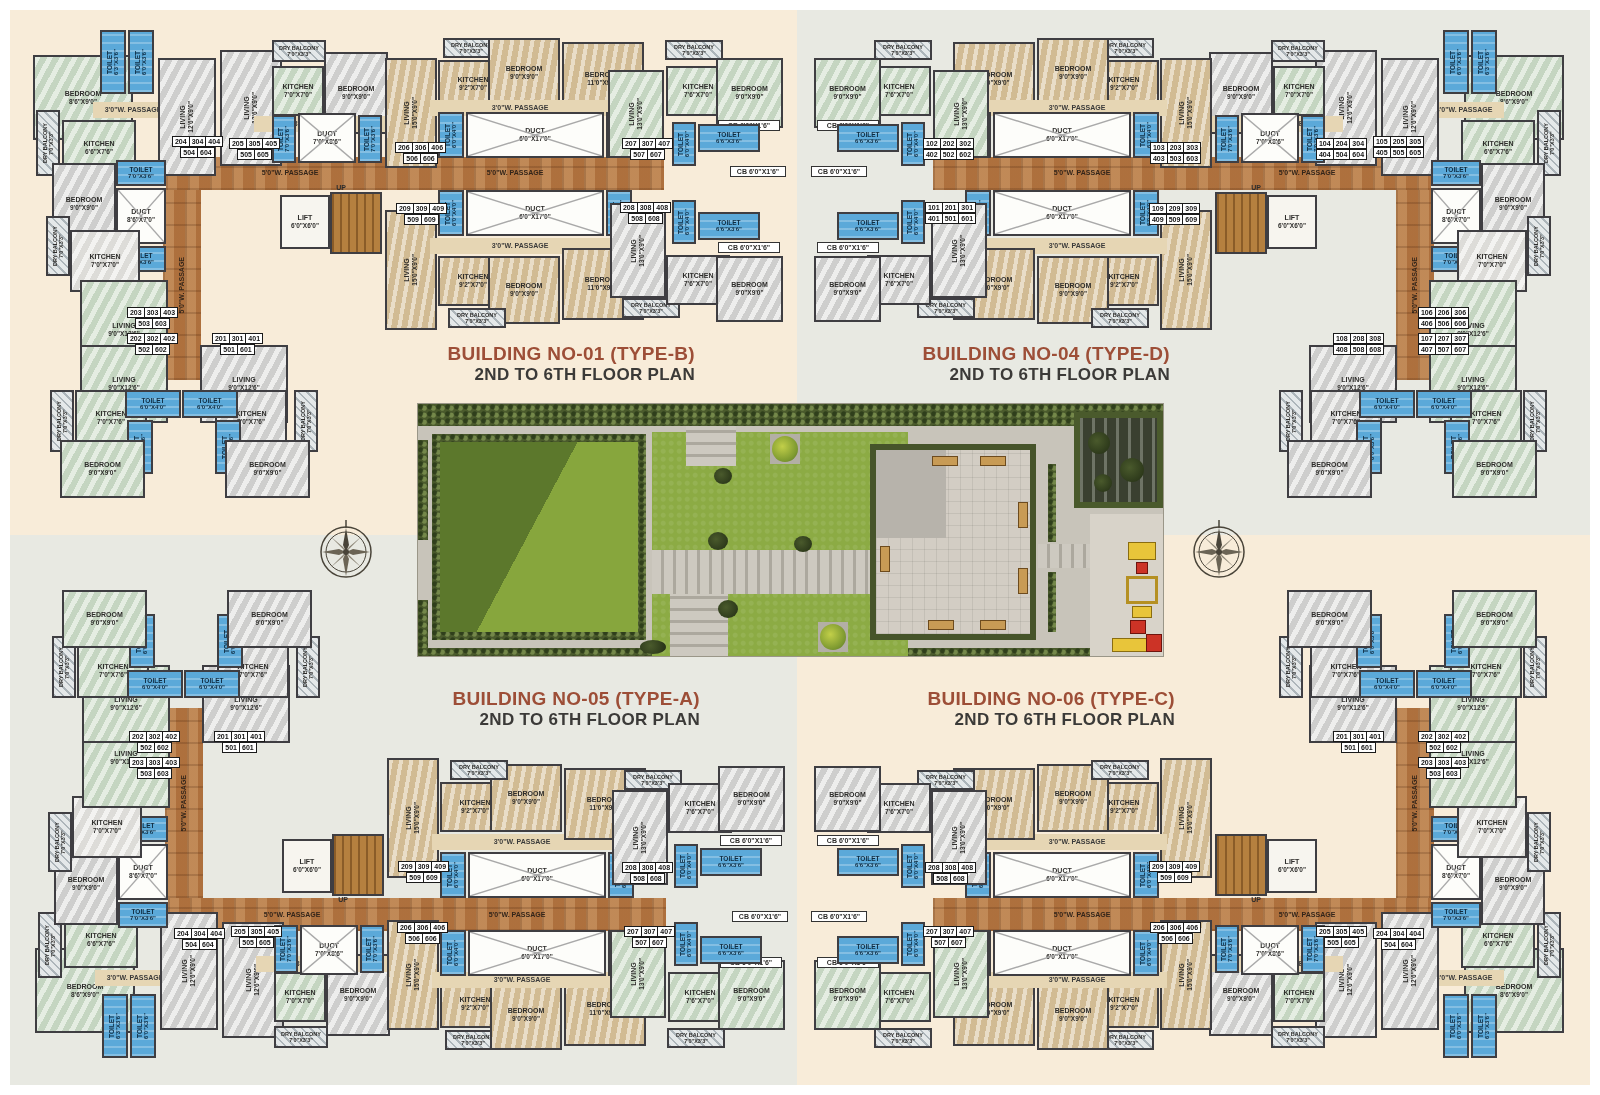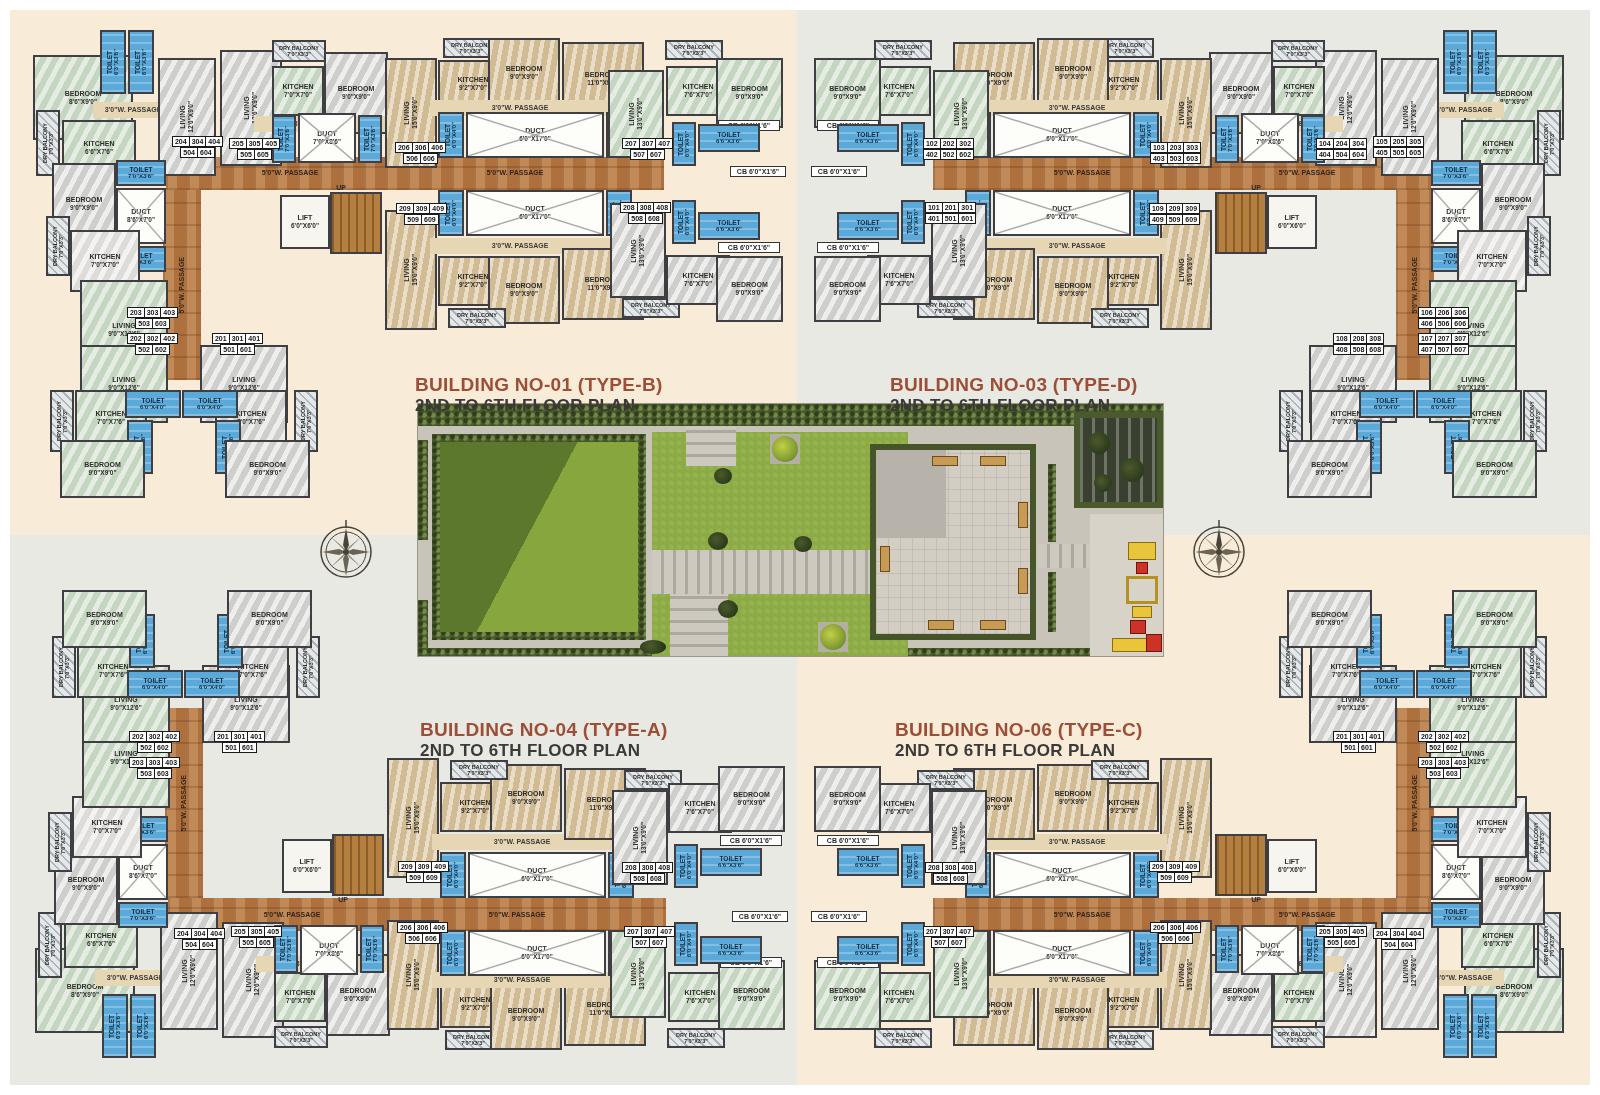--- a/index.html
+++ b/index.html
@@ -32,21 +32,21 @@
        repeating-linear-gradient(90deg,rgba(60,25,5,.18) 0 2px,transparent 2px 22px),
        repeating-linear-gradient(90deg,rgba(255,235,210,.12) 0 11px,rgba(120,50,15,.16) 11px 22px);
      color:#33251a;font-weight:bold;font-size:8px;}
   .plabel{background:transparent;border:none;font-weight:bold;font-size:8px;color:#33251a;}
   .upl{background:transparent;border:none;font-weight:bold;font-size:8px;color:#2c2c2c;}
   .cbl{background:#fff;border:1px solid #333;font-size:5.5px;font-weight:bold;}
   .chip{position:absolute;z-index:6;}
   .chip .row{display:flex;justify-content:center;}
   .chip .row span{border:1px solid #1a1a1a;background:#fff;font-size:7px;font-weight:bold;
                   padding:0 2px;margin-left:-1px;color:#111;line-height:1.3;}
-  .title-block{position:absolute;width:280px;text-align:left;z-index:7;margin-top:31px;}
+  .title-block{position:absolute;width:280px;text-align:right;z-index:7;}
   .title-block .l1{font-size:19px;font-weight:bold;letter-spacing:.3px;}
   .title-block .l2{font-size:17px;font-weight:bold;color:#3b3a38;letter-spacing:.3px;}
   
   #courtyard{position:absolute;left:418px;top:404px;width:745px;height:252px;
              background:#c8c4ba;overflow:hidden;box-shadow:0 0 0 1px #9a9688;}
   .cy{position:absolute;}
   .hedge{background:#4a5a2c;background-image:radial-gradient(circle at 30% 40%,rgba(20,35,10,.5) 0 2px,transparent 3px),radial-gradient(circle at 70% 60%,rgba(180,205,120,.4) 0 2px,transparent 3px);background-size:9px 7px;}
   .lawn-dark{background:linear-gradient(118deg,#5c782c 0 46%,#87a63d 46% 100%);}
   .lawn{background:#8cab44;background-image:radial-gradient(circle at 40% 40%,rgba(255,255,255,.08) 0 2px,transparent 3px);background-size:8px 8px;}
   .slatsH{background:repeating-linear-gradient(90deg,#cdc9c0 0 9px,#aca89e 9px 12px);}
@@ -67,25 +67,25 @@
 <div class="quad" style="left:10px;top:10px;width:787px;height:525px;background:#f8ecd9;"></div>
 <div class="quad" style="left:797px;top:10px;width:793px;height:525px;background:#e8e9e2;"></div>
 <div class="quad" style="left:10px;top:535px;width:787px;height:550px;background:#e8e9e2;"></div>
 <div class="quad" style="left:797px;top:535px;width:793px;height:550px;background:#f8ecd9;"></div>
 
 <div class="title-block" style="left:415px;top:343px;">
   <div class="l1" style="color:#9d4e37;">BUILDING NO-01 (TYPE-B)</div>
   <div class="l2">2ND TO 6TH FLOOR PLAN</div>
 </div>
 <div class="title-block" style="left:890px;top:343px;">
-  <div class="l1" style="color:#9d4e37;">BUILDING NO-03 (TYPE-D)</div>
+  <div class="l1" style="color:#9d4e37;">BUILDING NO-04 (TYPE-D)</div>
   <div class="l2">2ND TO 6TH FLOOR PLAN</div>
 </div>
 <div class="title-block" style="left:420px;top:688px;">
-  <div class="l1" style="color:#9d4e37;">BUILDING NO-04 (TYPE-A)</div>
+  <div class="l1" style="color:#9d4e37;">BUILDING NO-05 (TYPE-A)</div>
   <div class="l2">2ND TO 6TH FLOOR PLAN</div>
 </div>
 <div class="title-block" style="left:895px;top:688px;">
   <div class="l1" style="color:#9d4e37;">BUILDING NO-06 (TYPE-C)</div>
   <div class="l2">2ND TO 6TH FLOOR PLAN</div>
 </div>
 
 <div id="courtyard">
   <div class="cy hedge" style="left:0;top:0;width:745px;height:22px;"></div>
   <div class="cy hedge" style="left:0;top:36px;width:10px;height:100px;"></div>

